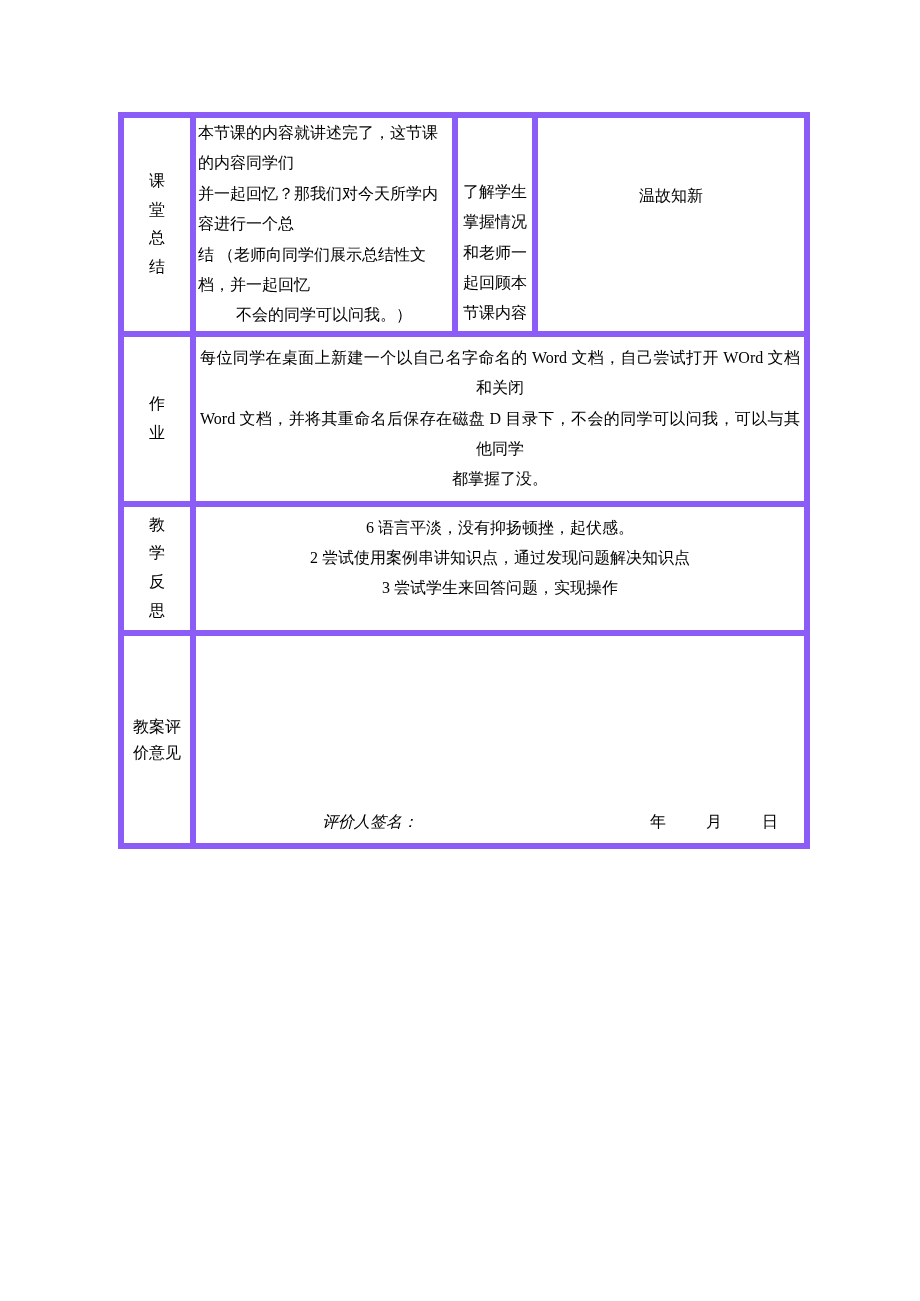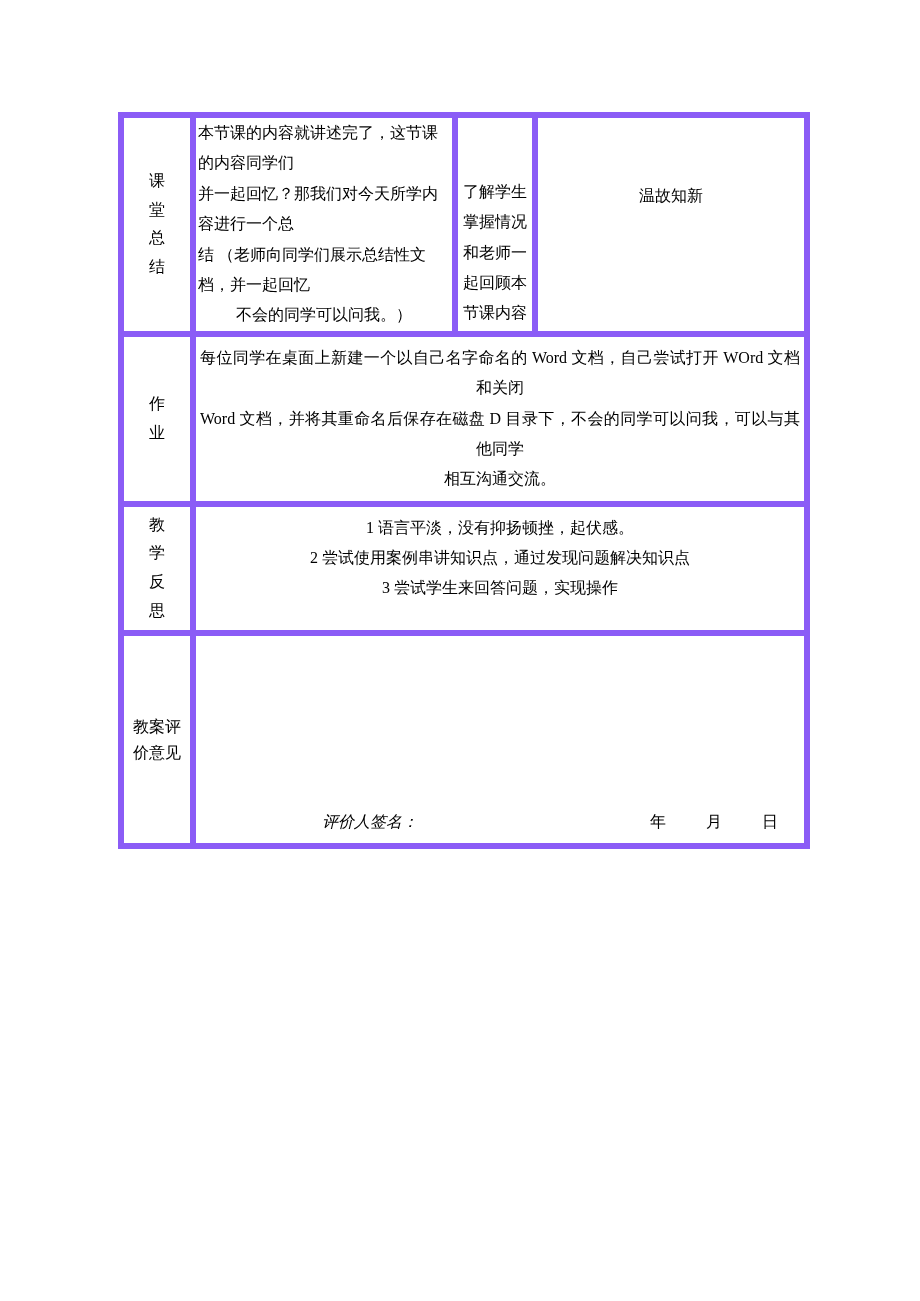--- a/index.html
+++ b/index.html
@@ -129,35 +129,35 @@
     <tr>
       <td class="label-cell">
         <div class="label-vertical">
           <span>作</span>
           <span>业</span>
         </div>
       </td>
       <td colspan="3" class="hw-body">
         <p>每位同学在桌面上新建一个以自己名字命名的 Word 文档，自己尝试打开 WOrd 文档和关闭</p>
         <p>Word 文档，并将其重命名后保存在磁盘 D 目录下，不会的同学可以问我，可以与其他同学</p>
-        <p class="hw-last">相互沟通交流。</p>
+        <p class="hw-last">都掌握了没。</p>
       </td>
     </tr>
 
     <tr>
       <td class="label-cell">
         <div class="label-vertical">
           <span>教</span>
           <span>学</span>
           <span>反</span>
           <span>思</span>
         </div>
       </td>
       <td colspan="3" class="refl-body" style="vertical-align: top; padding-top:6px;">
-        <p>1 语言平淡，没有抑扬顿挫，起伏感。</p>
+        <p>6 语言平淡，没有抑扬顿挫，起伏感。</p>
         <p>2 尝试使用案例串讲知识点，通过发现问题解决知识点</p>
         <p>3 尝试学生来回答问题，实现操作</p>
       </td>
     </tr>
 
     <tr>
       <td rowspan="2" class="label-cell">
         <div class="label-vertical" style="line-height:1.6;">
           <span>教案评</span>
           <span>价意见</span>

